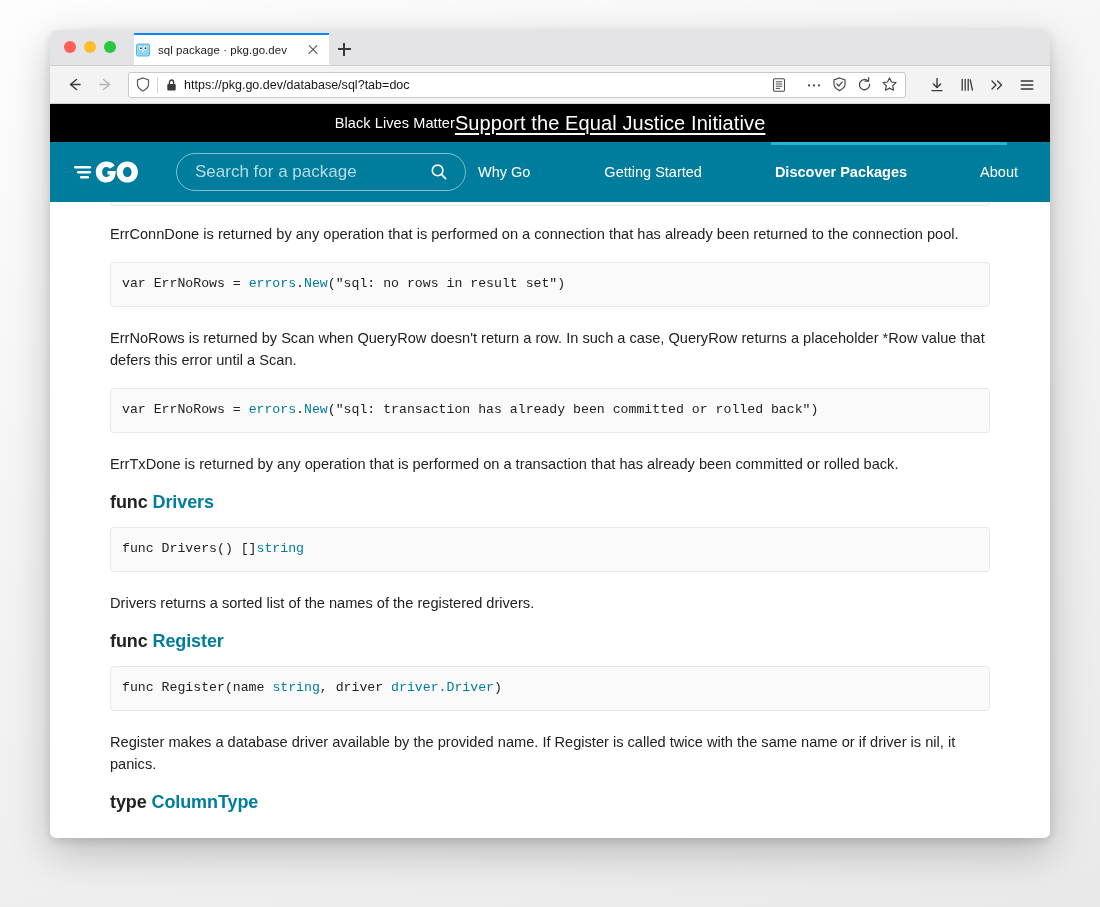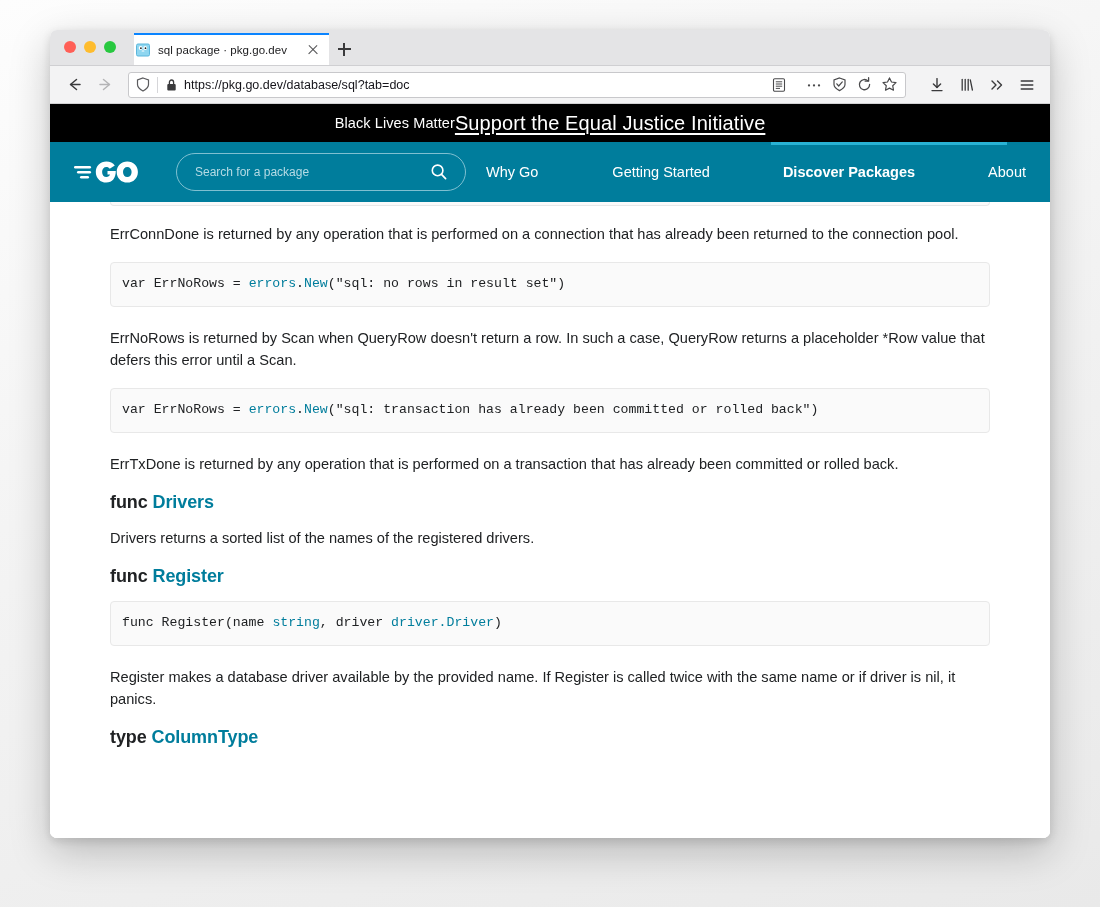--- a/index.html
+++ b/index.html
@@ -222,35 +222,35 @@
     align-items: center;
     padding: 0 14px 0 18px;
     flex: 0 0 290px;
   }
   .searchbox input {
     flex: 1 1 auto;
     background: transparent;
     border: none;
     outline: none;
     color: #ffffff;
-    font-size: 12px;
+    font-size: 17px;
     font-family: "Liberation Sans", sans-serif;
   }
   .searchbox input::placeholder { color: #b5dbe5; opacity: 1; }
   .search-btn {
     width: 24px; height: 24px;
     display: flex; align-items: center; justify-content: center;
     flex: 0 0 24px;
   }
   .gonav {
     display: flex;
     align-items: center;
     flex: 1 1 auto;
     justify-content: flex-end;
-    padding-right: 24px;
+    padding-right: 32px;
   }
   .gonav a {
     color: #ffffff;
     font-size: 14.5px;
     text-decoration: none;
     padding: 0 0;
     white-space: nowrap;
   }
   .gonav a.nav-why    { margin-right: 74px; }
   .gonav a.nav-gs     { margin-right: 73px; }
@@ -484,20 +484,21 @@
       <div class="codeblock"><span>var ErrNoRows = </span><span class="tk-type">errors</span><span>.</span><span class="tk-fn">New</span><span>("sql: no rows in result set")</span></div>
 
       <p class="para">ErrNoRows is returned by Scan when QueryRow doesn't return a row. In such a case, QueryRow returns a placeholder *Row value that defers this error until a Scan.</p>
 
       <div class="codeblock"><span>var ErrNoRows = </span><span class="tk-type">errors</span><span>.</span><span class="tk-fn">New</span><span>("sql: transaction has already been committed or rolled back")</span></div>
 
       <p class="para">ErrTxDone is returned by any operation that is performed on a transaction that has already been committed or rolled back.</p>
 
       <h3 class="h3"><span>func</span> <span class="nm">Drivers</span></h3>
 
+      <div class="codeblock"><span>func Drivers() []</span><span class="tk-type">string</span></div>
 
       <p class="para">Drivers returns a sorted list of the names of the registered drivers.</p>
 
       <h3 class="h3"><span>func</span> <span class="nm">Register</span></h3>
 
       <div class="codeblock"><span>func Register(name </span><span class="tk-type">string</span><span>, driver </span><span class="tk-type">driver.Driver</span><span>)</span></div>
 
       <p class="para">Register makes a database driver available by the provided name. If Register is called twice with the same name or if driver is nil, it panics.</p>
 
       <h3 class="h3"><span>type</span> <span class="nm">ColumnType</span></h3>

